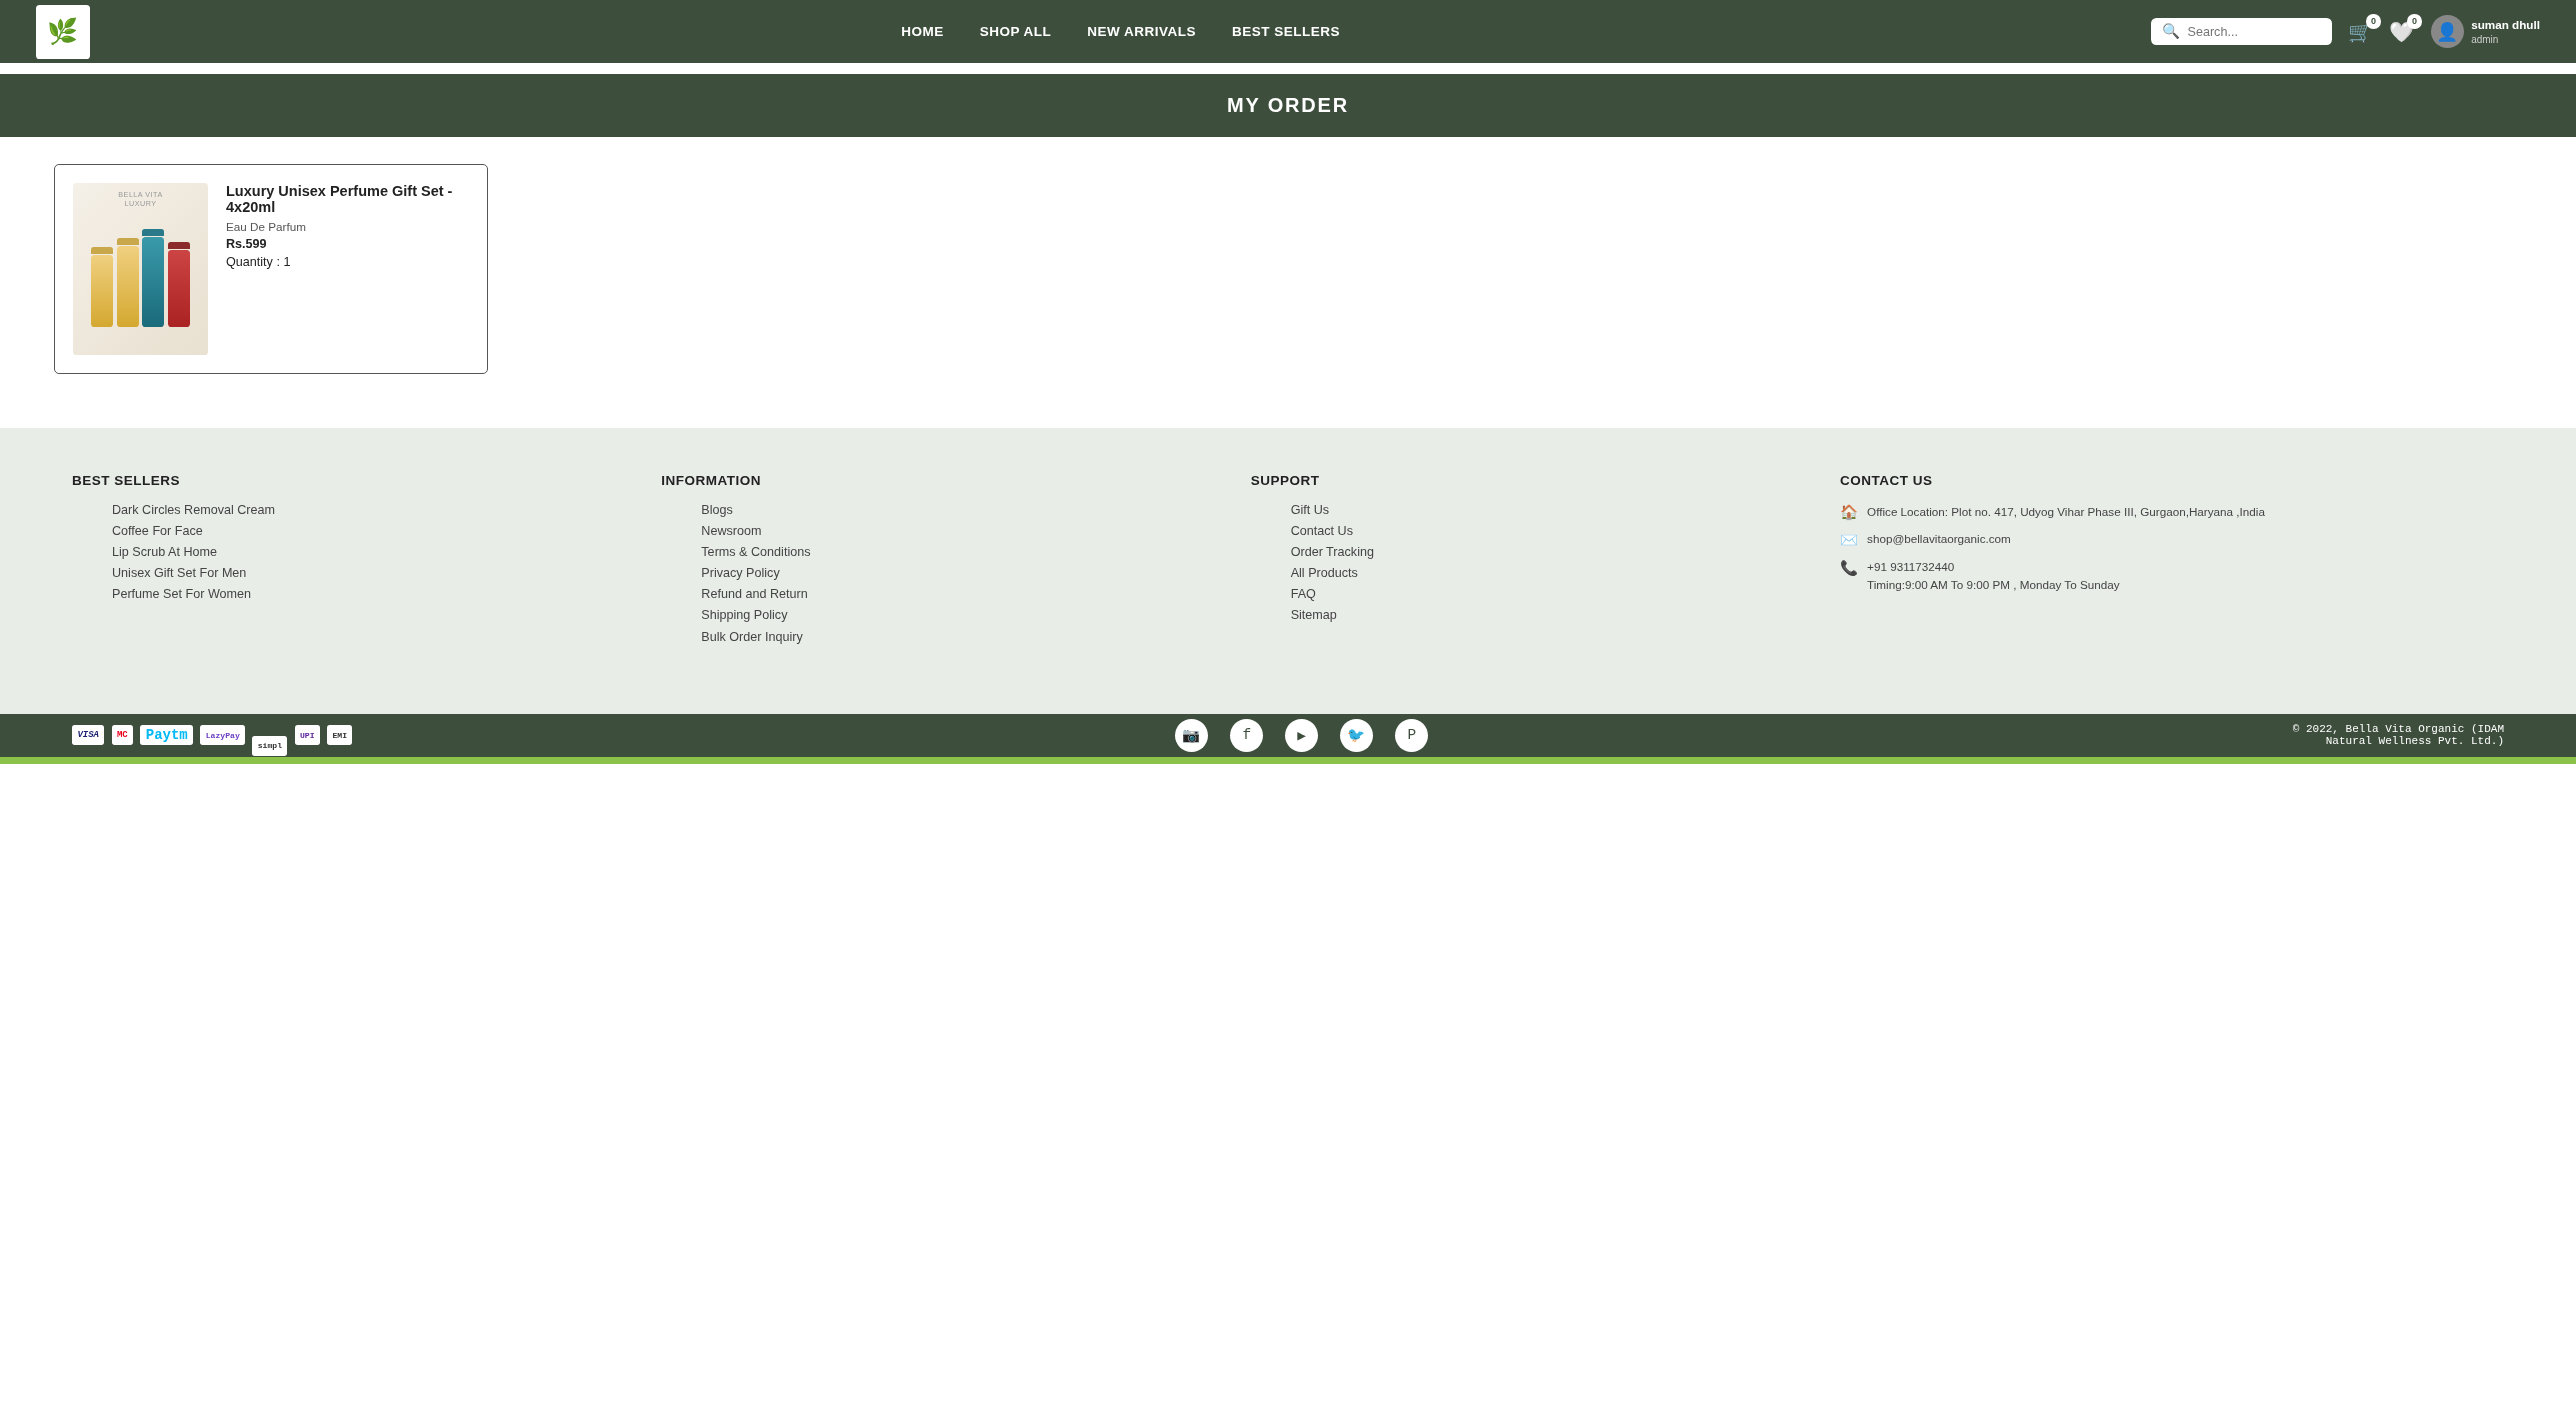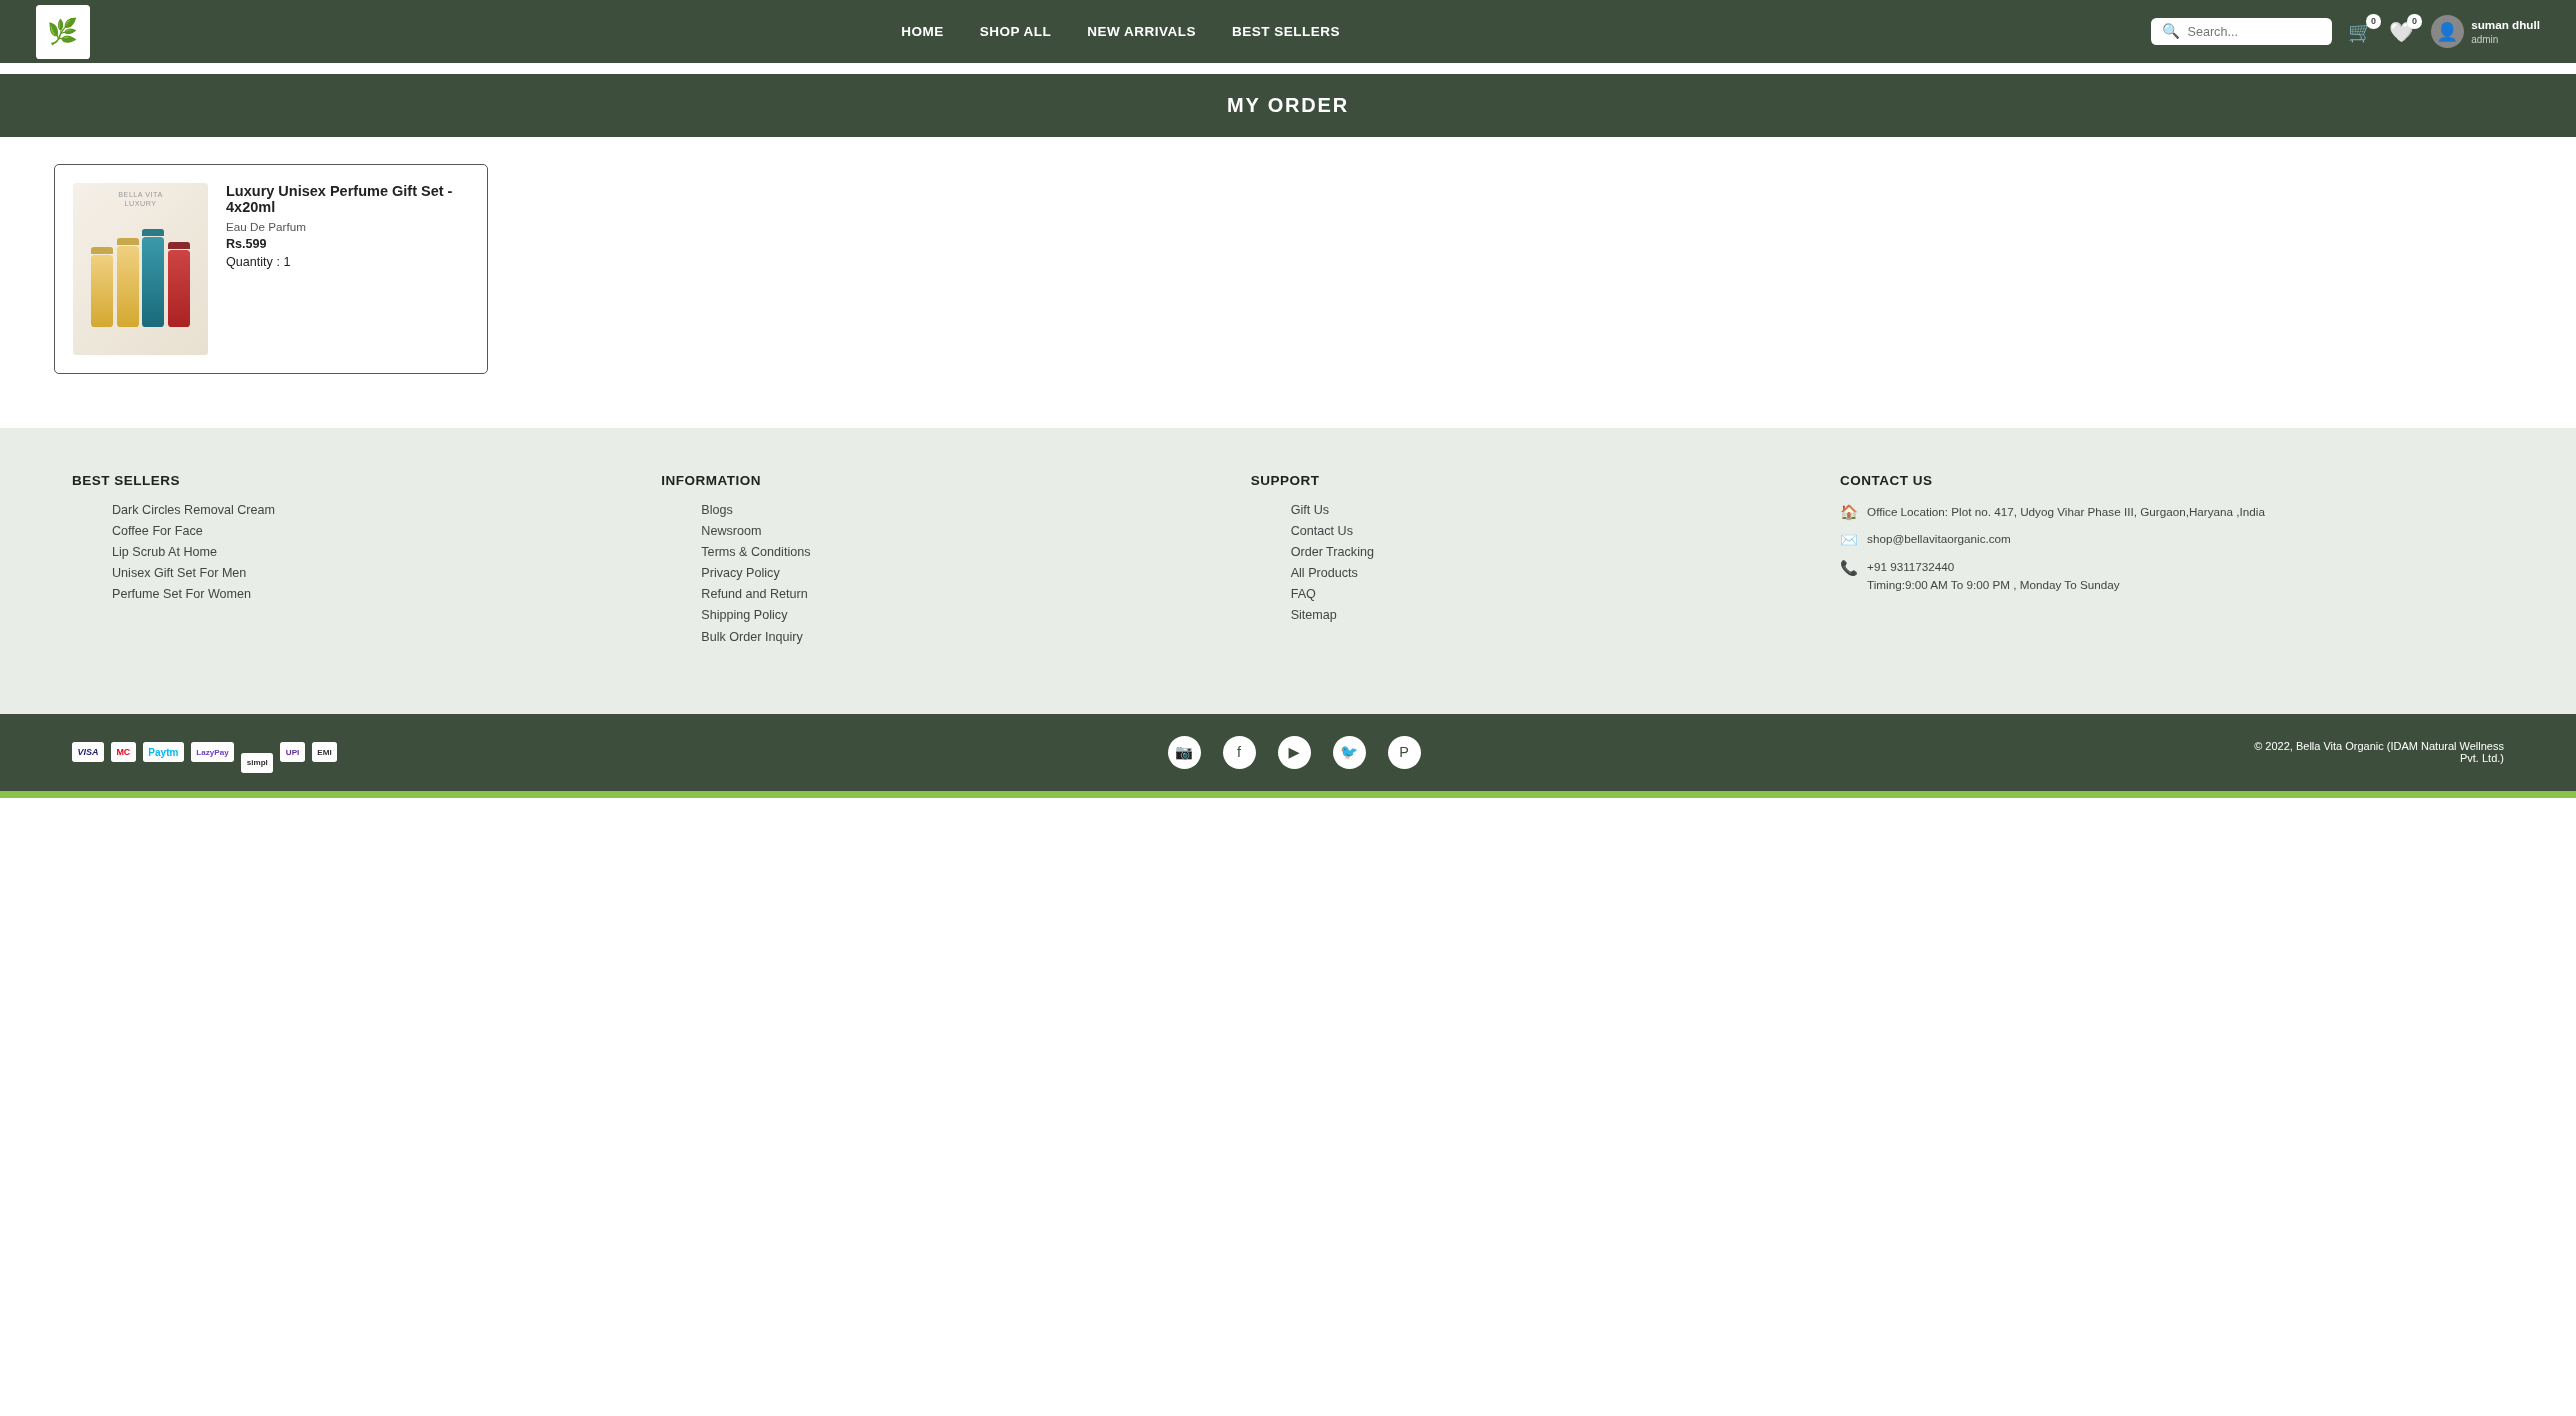--- a/index.html
+++ b/index.html
@@ -213,24 +213,25 @@
       align-items: flex-start;
       gap: 9px;
       margin-bottom: 9px;
     }
     .contact-icon { font-size: 14.5px; color: #555; margin-top: 1.8px; flex-shrink: 0; }
     .contact-text { font-size: 11.7px; color: #444; line-height: 1.5; }
 
     
     .footer-bottom {
       background: #3d4f3c;
-      padding: 18px 72px;
+      padding: 1px 72px;
       display: flex;
       align-items: center;
       justify-content: space-between;
+      font-family: Liberation Mono, monospace;
     }
     .payment-icons {
       display: flex;
       gap: 7.2px;
       align-items: center;
     }
     .payment-icon {
       background: #fff;
       border-radius: 2.7px;
       padding: 1.8px 5.4px;
@@ -408,21 +409,21 @@
       </div>
     </div>
 
   </div>
 </footer>
 
 <div class="footer-bottom">
   <div class="payment-icons">
     <span class="payment-icon visa">VISA</span>
     <span class="payment-icon" style="color:#eb001b;">MC</span>
-    <span class="payment-icon" style="color:#00b9f5;font-size:10px;">Paytm</span>
+    <span class="payment-icon" style="color:#00b9f5;font-size:14px;">Paytm</span>
     <span class="payment-icon" style="color:#6c3fc5;font-size:8.1px;">LazyPay</span>
     <span class="payment-icon" style="color:#333;font-size:8.1px;margin-top:21px;">simpl</span>
     <span class="payment-icon" style="color:#5f259f;font-size:8.1px;">UPI</span>
     <span class="payment-icon" style="font-size:8.1px;">EMI</span>
   </div>
 
   <div class="social-icons">
     <div class="social-icon">📷</div>
     <div class="social-icon">f</div>
     <div class="social-icon">▶</div>

